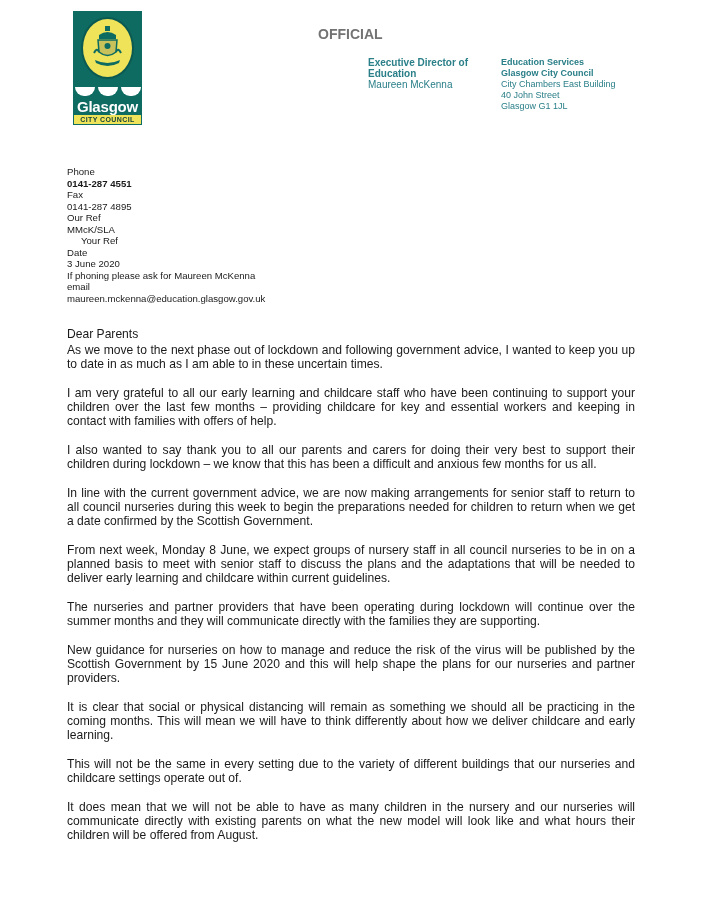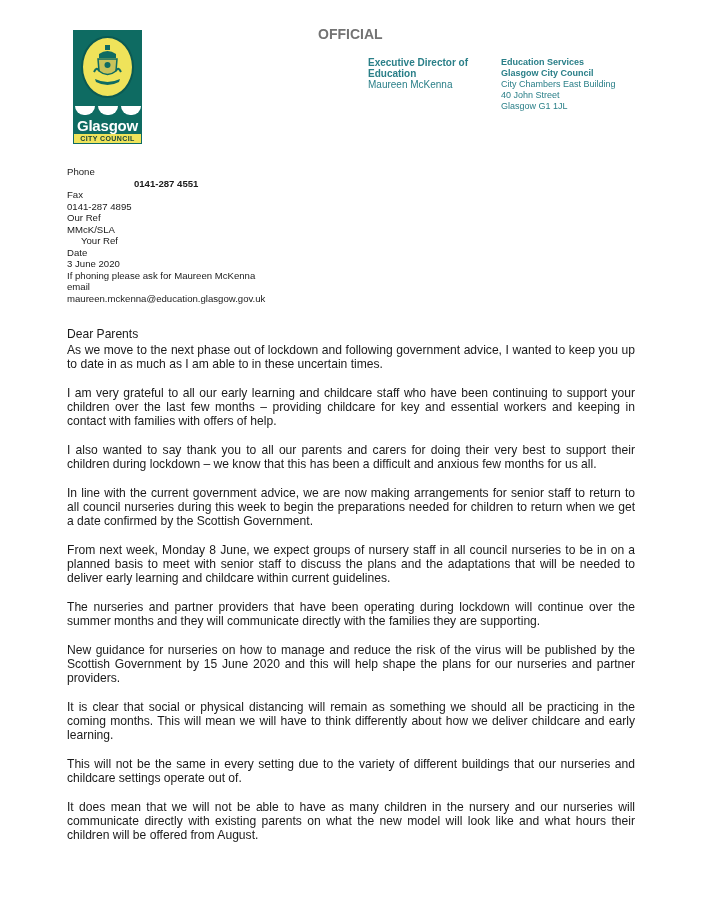--- a/index.html
+++ b/index.html
@@ -1,37 +1,37 @@
 <!DOCTYPE html>
 <html><head>
 <meta charset="utf-8">
 <style>
   * { box-sizing: border-box; margin: 0; padding: 0; }
   html, body { width: 702px; height: 900px; background: #ffffff; overflow: hidden; }
   body { position: relative; font-family: "Liberation Sans", sans-serif; color: #1a1a1a; }
 
-  .logo { position: absolute; left: 73px; top: 30px; width: 91px; height: 114px; }
+  .logo { position: absolute; left: 73px; top: 11px; width: 91px; height: 114px; }
   .logo-top { position: absolute; left: 0; top: 0; width: 69px; height: 78px; background: #0e6b62; }
   .logo-circle { position: absolute; left: 8px; top: 6px; width: 53px; height: 62px; border-radius: 50%; background: #efe35a; border: 2px solid #0b5a52; }
   .logo-crest { position: absolute; left: 20px; top: 14px; width: 29px; height: 44px; }
   .logo-arches { position: absolute; left: 0; top: 78px; width: 69px; height: 10px; background: #0e6b62; }
   .logo-arch { position: absolute; top: -2px; width: 20px; height: 9px; background: #fff; border-radius: 0 0 10px 10px; }
   .logo-bottom { position: absolute; left: 0; top: 88px; width: 69px; height: 16px; background: #0e6b62; color: #fff; font-weight: bold; font-size: 15px; text-align: center; line-height: 16px; letter-spacing: -0.2px; }
   .logo-band { position: absolute; left: 0; top: 104px; width: 69px; height: 10px; background: #efe35a; color: #0e3e39; font-weight: bold; font-size: 7px; text-align: center; line-height: 10px; letter-spacing: 0.4px; border: 1px solid #0e6b62; border-top: none; }
 
   .official { position: absolute; left: 318px; top: 26px; font-size: 14px; font-weight: bold; color: #737373; }
 
   .from { position: absolute; left: 368px; top: 57px; font-size: 10px; line-height: 11px; color: #2a7f88; }
   .from .b, .addr .b { font-weight: bold; }
   .addr { position: absolute; left: 501px; top: 57px; font-size: 9px; line-height: 11px; color: #2a7f88; }
 
   .contact { position: absolute; left: 67px; top: 166px; font-size: 9.6px; line-height: 11.5px; color: #1a1a1a; }
   .contact .row { display: flex; white-space: nowrap; flex-direction: column; }
   .contact .lab { width: 58px; }
-  .contact .val.bold { font-weight: bold; text-align: center; }
+  .contact .val.bold { font-weight: bold; }
   .contact .yref { margin-left: 14px; }
 
   .letter { position: absolute; left: 67px; top: 327px; width: 568px; font-size: 12.1px; line-height: 14px; color: #1a1a1a; }
   .letter .salutation { margin-bottom: 2px; }
   .letter p { text-align: justify; margin-bottom: 15px; }
 </style>
 </head>
 <body>
 
 <div class="logo">

